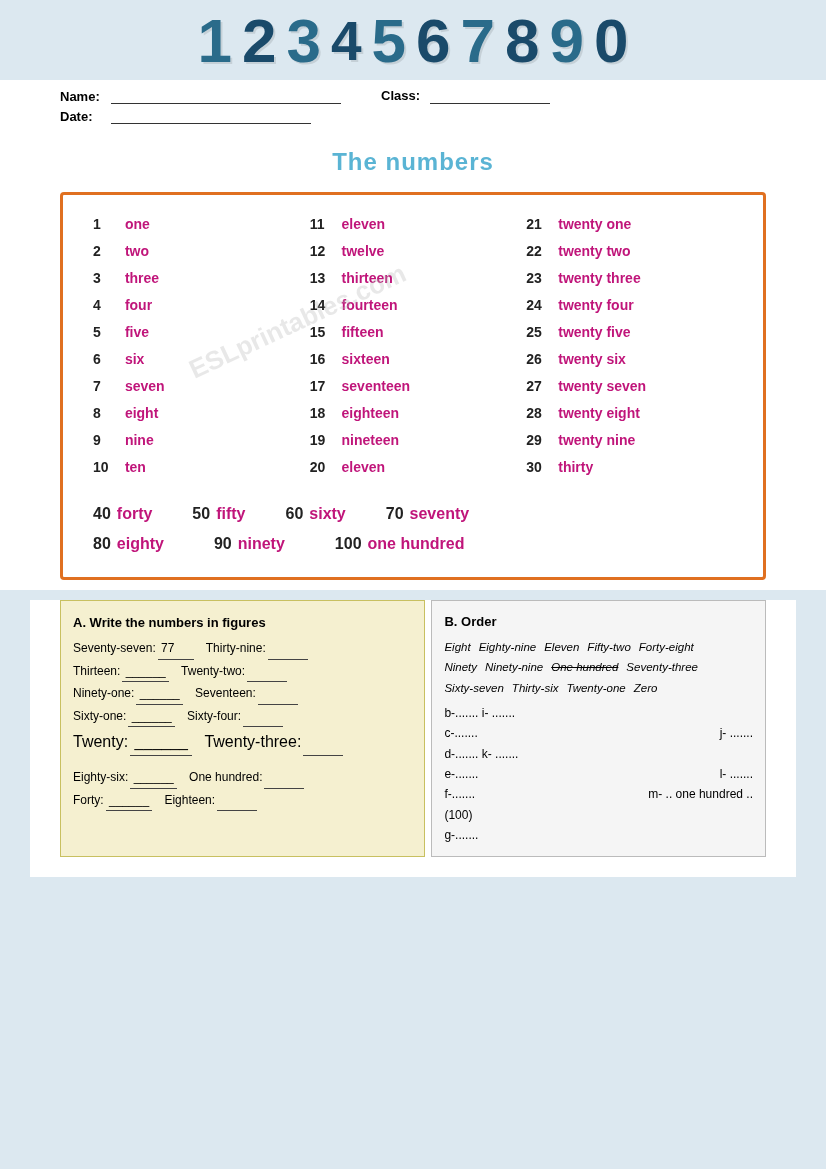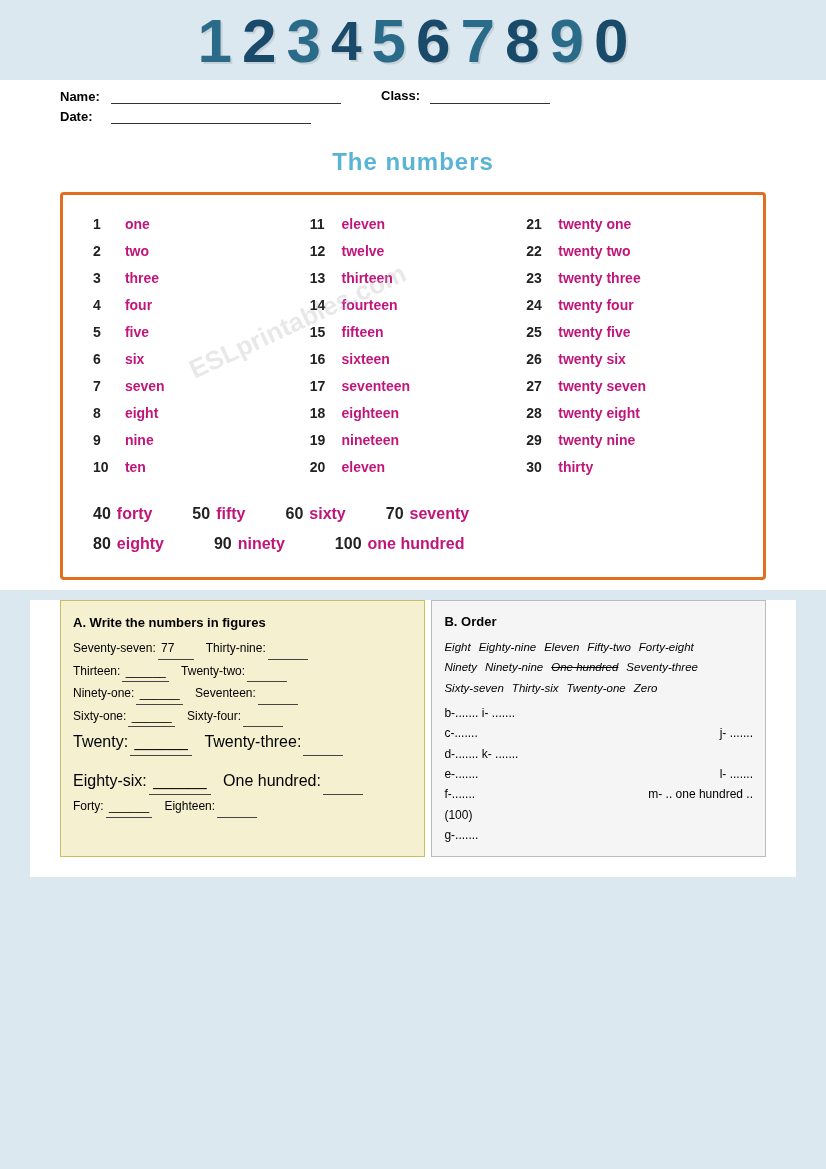--- a/index.html
+++ b/index.html
@@ -334,21 +334,21 @@
               <span style="border-bottom:1px solid #444;min-width:36px;display:inline-block;margin-right:12px;">&nbsp;______&nbsp;</span>
               <span style="margin-right:2px;">Sixty-four:</span>
               <span style="border-bottom:1px solid #444;min-width:40px;display:inline-block;">&nbsp;</span>
             </div>
             <div style="display: flex; flex-wrap: wrap; margin-bottom: 11px; font-size: 16px; line-height: 1.7;">
               <span style="margin-right:2px;">Twenty:</span>
               <span style="border-bottom:1px solid #444;min-width:36px;display:inline-block;margin-right:12px;">&nbsp;______&nbsp;</span>
               <span style="margin-right:2px;">Twenty-three:</span>
               <span style="border-bottom:1px solid #444;min-width:40px;display:inline-block;">&nbsp;</span>
             </div>
-            <div style="display: flex; flex-wrap: wrap; margin-bottom: 1px; font-size: 16px; line-height: 1.7;">
+            <div style="display: flex; flex-wrap: wrap; margin-bottom: 1px; font-size: 12px; line-height: 1.7;">
               <span style="margin-right:2px;">Eighty-six:</span>
               <span style="border-bottom:1px solid #444;min-width:36px;display:inline-block;margin-right:12px;">&nbsp;______&nbsp;</span>
               <span style="margin-right:2px;">One hundred:</span>
               <span style="border-bottom:1px solid #444;min-width:40px;display:inline-block;">&nbsp;</span>
             </div>
             <div style="display: flex; flex-wrap: wrap; margin-bottom: 1px; font-size: 12px; line-height: 1.7;">
               <span style="margin-right:2px;">Forty:</span>
               <span style="border-bottom:1px solid #444;min-width:36px;display:inline-block;margin-right:12px;">&nbsp;______&nbsp;</span>
               <span style="margin-right:2px;">Eighteen:</span>
               <span style="border-bottom:1px solid #444;min-width:40px;display:inline-block;">&nbsp;</span>

